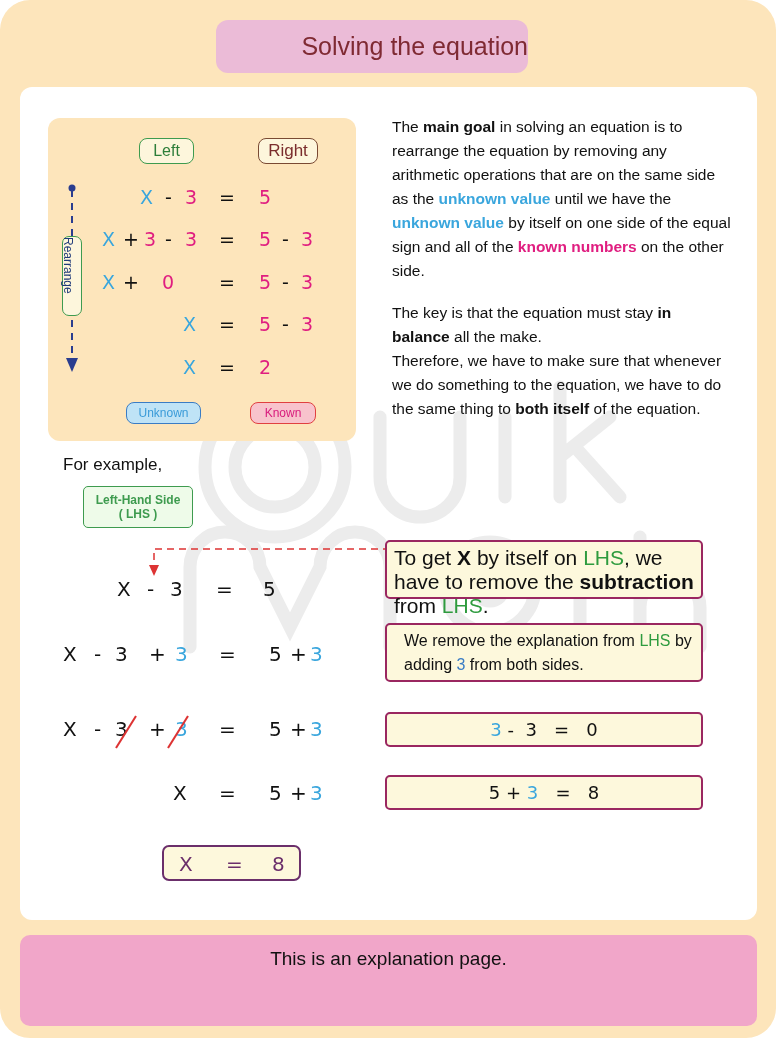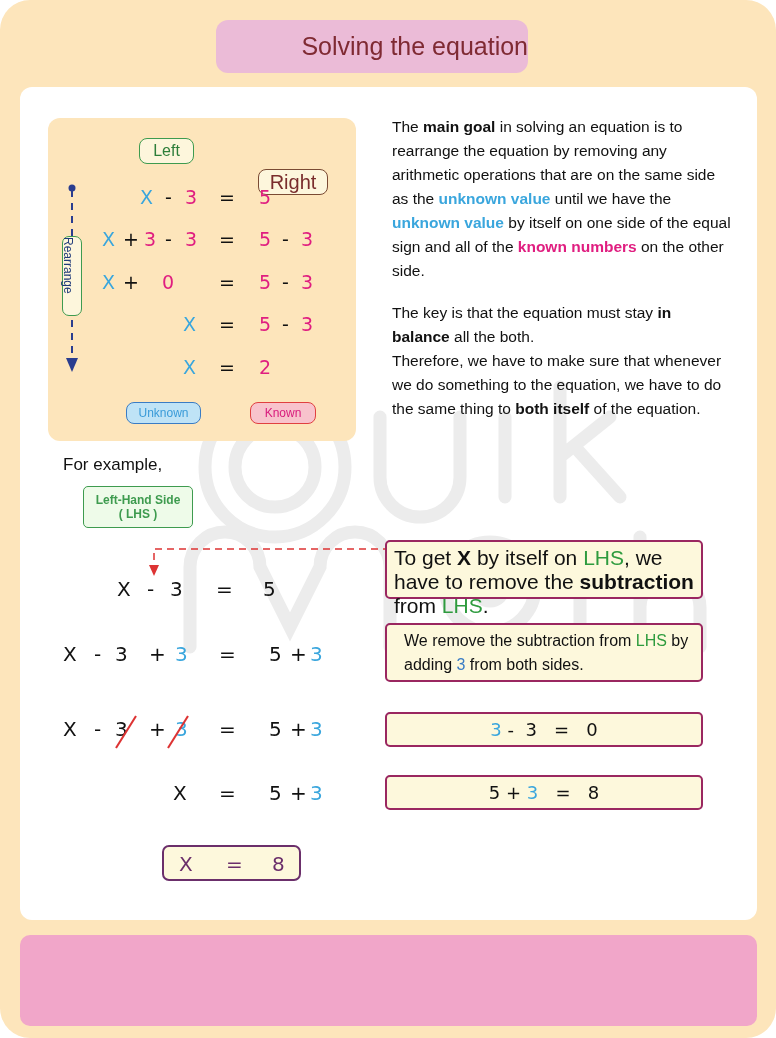--- a/index.html
+++ b/index.html
@@ -6,21 +6,21 @@
   html, body { width: 776px; height: 1038px; background: #ffffff; overflow: hidden; }
   body { font-family: "DejaVu Sans", sans-serif; }
   .frame { position: absolute; left: 0; top: 0; width: 776px; height: 1038px; background: #fde5bb; border-radius: 30px; }
   .title-pill { position: absolute; left: 216px; top: 20px; width: 312px; height: 53px; background: #ebbbd7; border-radius: 12px;
     display: flex; align-items: center; justify-content: flex-end; color: #7f2a33; font-size: 25px; font-family: "Liberation Sans", sans-serif; }
   .card { position: absolute; left: 20px; top: 87px; width: 737px; height: 833px; background: #ffffff; border-radius: 12px; overflow: hidden; }
   .watermark { position: absolute; left: 0; top: 0; width: 737px; height: 833px; pointer-events: none; }
   .diagram { position: absolute; left: 28px; top: 31px; width: 308px; height: 323px; background: #fde5bb; border-radius: 12px; }
   .tag { position: absolute; border-radius: 8px; font-family: "Liberation Sans", sans-serif; display: flex; align-items: center; justify-content: center; text-align: center; }
   .tag-left { left: 91px; top: 20px; width: 55px; height: 26px; border: 1.5px solid #3e9b4f; color: #2e7e3a; background: #fdf6dc; font-size: 16px; }
-  .tag-right { left: 210px; top: 20px; width: 70px; height: 26px; border: 1.5px solid #7a4a33; color: #7a2d2d; background: #fdf6dc; font-size: 20px; margin-top: 31px; }
+  .tag-right { left: 210px; top: 20px; width: 60px; height: 26px; border: 1.5px solid #7a4a33; color: #7a2d2d; background: #fdf6dc; font-size: 17px; }
   .tag-unknown { left: 78px; top: 284px; width: 75px; height: 22px; border: 1.5px solid #3a7cc4; background: #bfe3f6; color: #3a9bd8; font-size: 12px; }
   .tag-known { left: 202px; top: 284px; width: 66px; height: 22px; border: 1.5px solid #e04040; background: #f8c3cc; color: #d81b7d; font-size: 12px; }
   .eq-row { position: absolute; font-family: "DejaVu Sans", sans-serif; font-size: 19px; }
   .eq-row span { position: absolute; top: 0; }
   .c-x { color: #3aa6dd; }
   .c-k { color: #e01e80; }
   .c-b { color: #111; }
   .arrow-svg { position: absolute; left: 12px; top: 62px; }
   .rearr { position: absolute; left: 14px; top: 118px; width: 20px; height: 80px; border: 1.5px solid #3e9b4f; border-radius: 7px; background: #fdf6dc; }
   .rearr-text { position: absolute; left: 27px; top: 119px; transform-origin: 0 0; transform: rotate(90deg); font-size: 12px; color: #1e3a7a; font-family: "Liberation Sans", sans-serif; white-space: nowrap; }
@@ -121,21 +121,21 @@
 
       <div class="tag tag-unknown">Unknown</div>
       <div class="tag tag-known">Known</div>
     </div>
 
     <div class="para" style="top:28px">
       <span>The </span><b>main goal</b><span> in solving an equation is to rearrange the equation by removing any arithmetic operations that are on the same side as the </span><span class="blue">unknown value</span><span> until we have the </span><span class="blue">unknown value</span><span> by itself on one side of the equal sign and all of the </span><span class="pink">known numbers</span><span> on the other side.</span>
     </div>
 
     <div class="para" style="top:214px">
-      <span>The key is that the equation must stay </span><b>in balance</b><span> all the both.</span><br><span>Therefore, we have to make sure that whenever we do something to the equation, we have to do the same thing to </span><b>both itself</b><span> of the equation.</span>
+      <span>The key is that the equation must stay </span><b>in balance</b><span> all the make.</span><br><span>Therefore, we have to make sure that whenever we do something to the equation, we have to do the same thing to </span><b>both itself</b><span> of the equation.</span>
     </div>
 
     <div class="for-ex">For example,</div>
 
     <div class="lhs-tag">
       <div>Left-Hand Side</div>
       <div>( LHS )</div>
     </div>
 
     <svg style="position:absolute;left:125px;top:458px" width="245" height="34">
@@ -187,25 +187,26 @@
     <div class="ans">
       <span style="left:15px">X</span>
       <span style="left:62px">=</span>
       <span style="left:108px">8</span>
     </div>
 
     <div class="note note1">
       <span>To get </span><b>X</b><span> by itself on </span><span class="green">LHS</span><span>, we have to remove the </span><b>subtraction</b><span> from </span><span class="green">LHS</span><span>.</span>
     </div>
     <div class="note note2">
-      <span>We remove the subtraction from </span><span class="green">LHS</span><span> by adding </span><span style="color:#3a7cc4">3</span><span> from both sides.</span>
+      <span>We remove the explanation from </span><span class="green">LHS</span><span> by adding </span><span style="color:#3a7cc4">3</span><span> from both sides.</span>
     </div>
     <div class="note note3">
       <span class="c-x">3</span>&nbsp;<span>-</span>&nbsp;&nbsp;<span>3</span>&nbsp;&nbsp;&nbsp;<span>=</span>&nbsp;&nbsp;&nbsp;<span>0</span>
     </div>
     <div class="note note4">
       <span>5</span>&nbsp;<span>+</span>&nbsp;<span class="c-x">3</span>&nbsp;&nbsp;&nbsp;<span>=</span>&nbsp;&nbsp;&nbsp;<span>8</span>
     </div>
   </div>
 
   <div class="footer">
+    <div style="top:13px">This is an explanation page.</div>
   </div>
 </div>
 
 </body></html>

